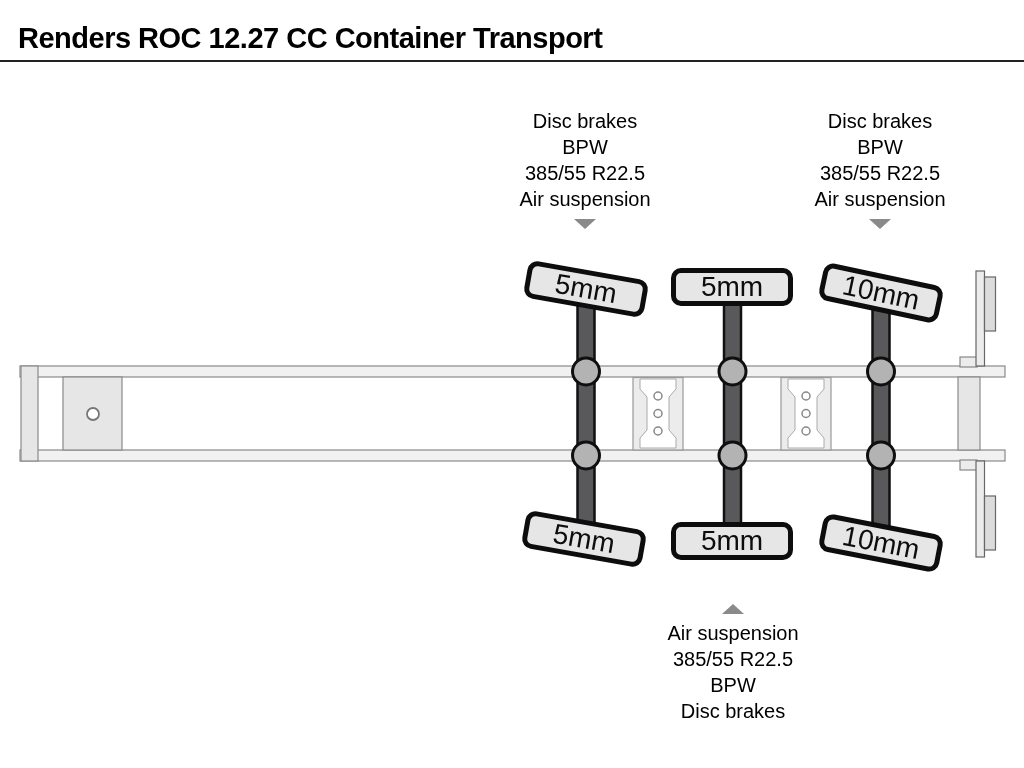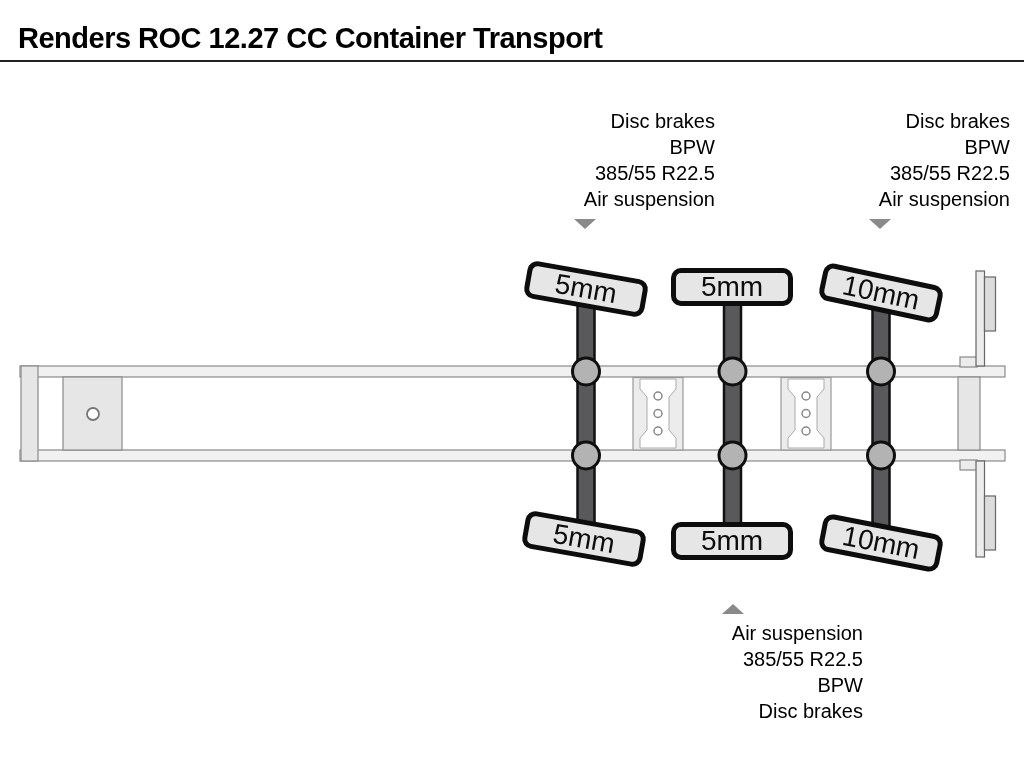--- a/index.html
+++ b/index.html
@@ -11,21 +11,21 @@
   .title{
     position:absolute;left:18px;top:22px;font-size:29px;font-weight:bold;
     letter-spacing:-0.5px;white-space:nowrap;
   }
   .divider{position:absolute;left:0;top:60px;width:1024px;height:2px;background:#222;}
   .refline{position:absolute;left:18px;top:69px;font-size:18px;white-space:nowrap;}
   .refline .val{margin-left:5px;}
   
   #chassis-svg{position:absolute;left:0;top:0;width:1024px;height:768px;}
   
-  .anno{position:absolute;width:260px;text-align:right;font-size:20px;line-height:26px;}
+  .anno{position:absolute;width:260px;text-align:center;font-size:20px;line-height:26px;}
   .anno .line{white-space:nowrap;}
   .tri-down{
     width:0;height:0;margin:7px auto 0 auto;
     border-left:11px solid transparent;border-right:11px solid transparent;
     border-top:10px solid #8a8a8a;
   }
   .tri-up{
     width:0;height:0;margin:0 auto 6px auto;
     border-left:11px solid transparent;border-right:11px solid transparent;
     border-bottom:10px solid #8a8a8a;

